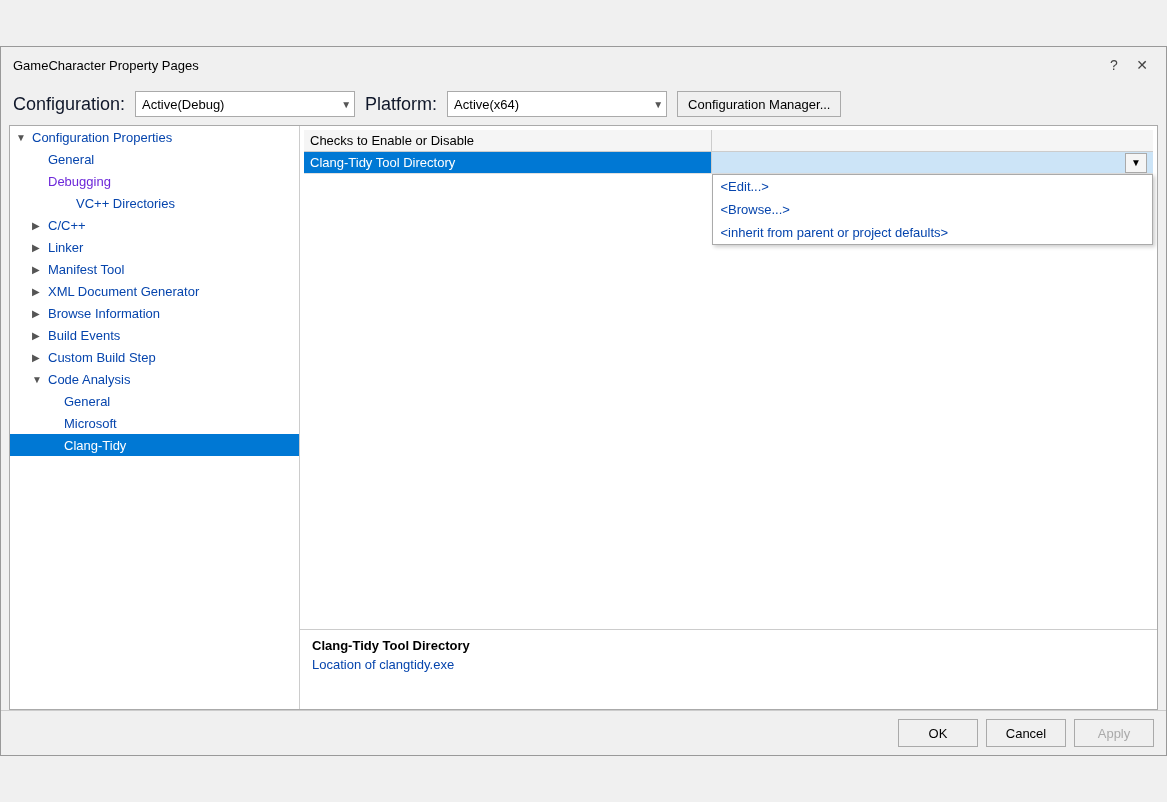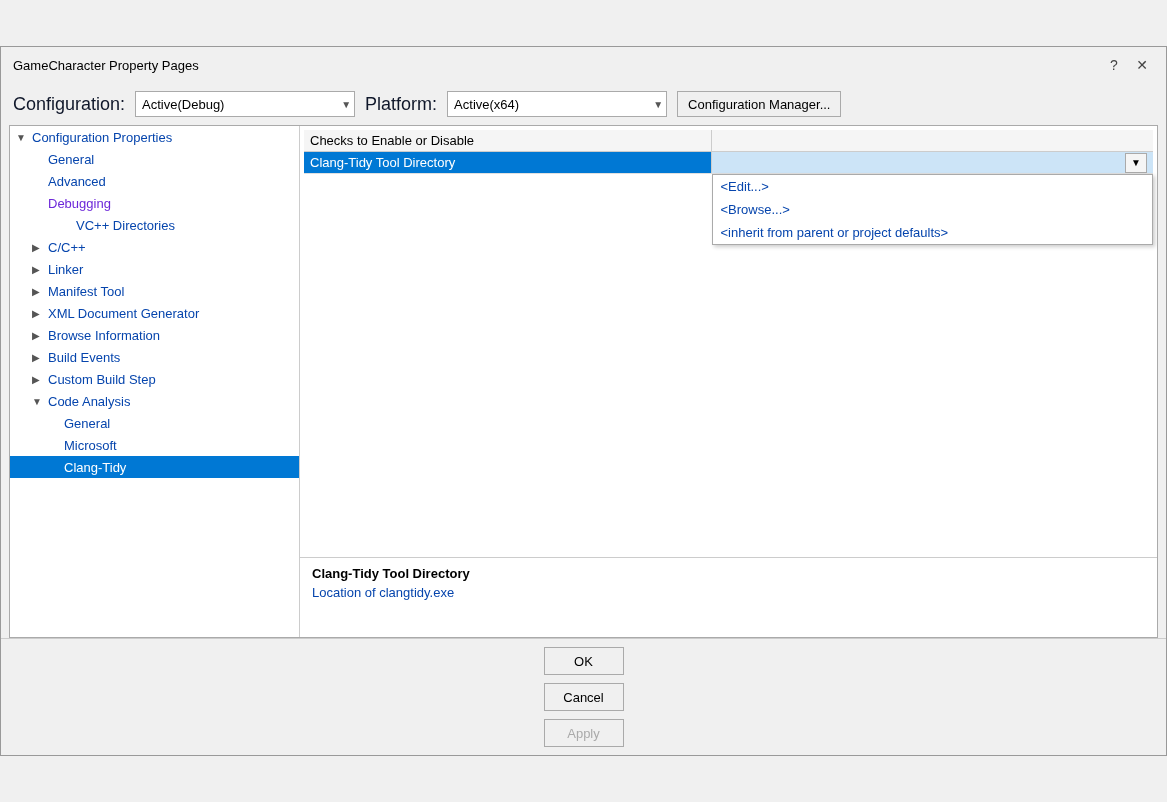--- a/index.html
+++ b/index.html
@@ -219,21 +219,20 @@
       color: #0645ad;
     }
     .bottom-bar {
       padding: 8px 12px;
       display: flex;
       align-items: center;
       justify-content: flex-end;
       gap: 8px;
       background: #f0f0f0;
       border-top: 1px solid #ccc;
-      flex-direction: column;
     }
     .bottom-btn {
       min-width: 80px;
       height: 28px;
       border: 1px solid #aaa;
       background: #f0f0f0;
       font-size: 13px;
       cursor: pointer;
       padding: 0 12px;
     }
@@ -279,24 +278,20 @@
         <div class="tree-item" style="padding-left: 6px;">
           <span class="tree-arrow">▼</span>
           <a href="#" style="font-size:13px; color:#0645ad; text-decoration:none;">Configuration Properties</a>
         </div>
         <div class="tree-item" style="padding-left: 22px;">
           <span class="tree-arrow"></span>
           <a href="#" style="font-size:13px; color:#0645ad; text-decoration:none;">General</a>
         </div>
         <div class="tree-item" style="padding-left: 22px;">
           <span class="tree-arrow"></span>
-          <a href="#" style="font-size:13px; color:#0645ad; text-decoration:none;">Advanced</a>
-        </div>
-        <div class="tree-item" style="padding-left: 22px;">
-          <span class="tree-arrow"></span>
           <a href="#" style="font-size:13px; color:#6d28d9; text-decoration:none;">Debugging</a>
         </div>
         <div class="tree-item" style="padding-left: 22px;">
           <span class="tree-arrow"></span>
           <a href="#" style="font-size:13px; color:#0645ad; text-decoration:none;margin-left:28px;">VC++ Directories</a>
         </div>
         <div class="tree-item" style="padding-left: 22px;">
           <span class="tree-arrow">▶</span>
           <a href="#" style="font-size:13px; color:#0645ad; text-decoration:none;">C/C++</a>
         </div>

